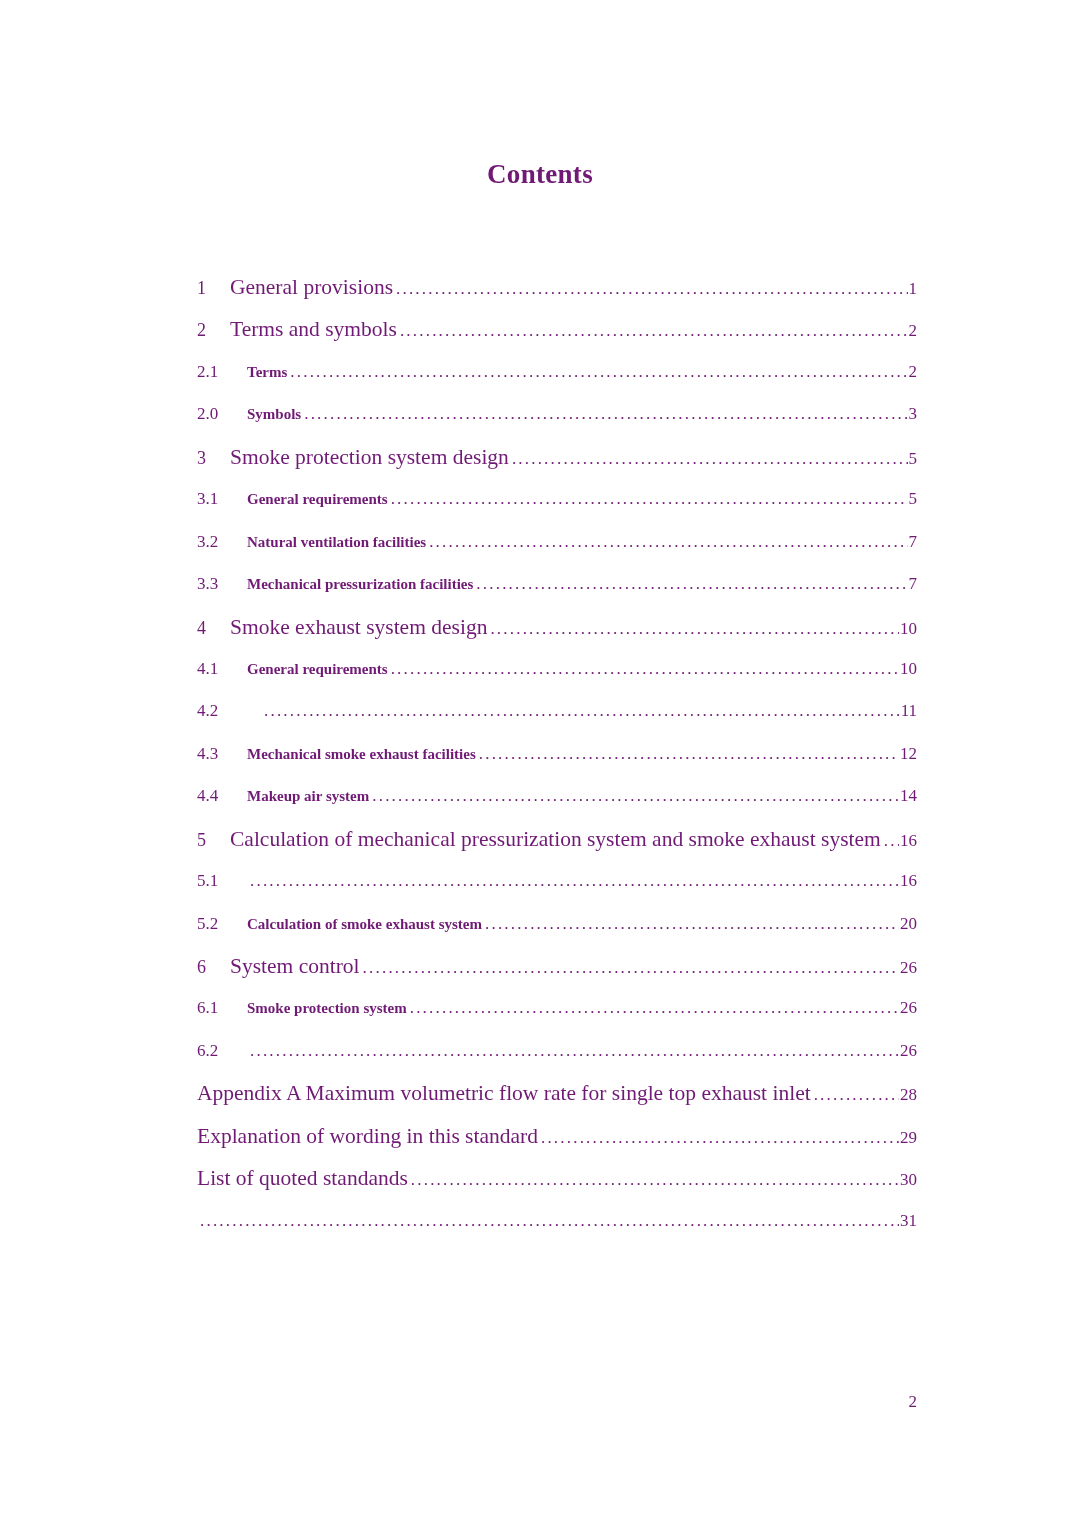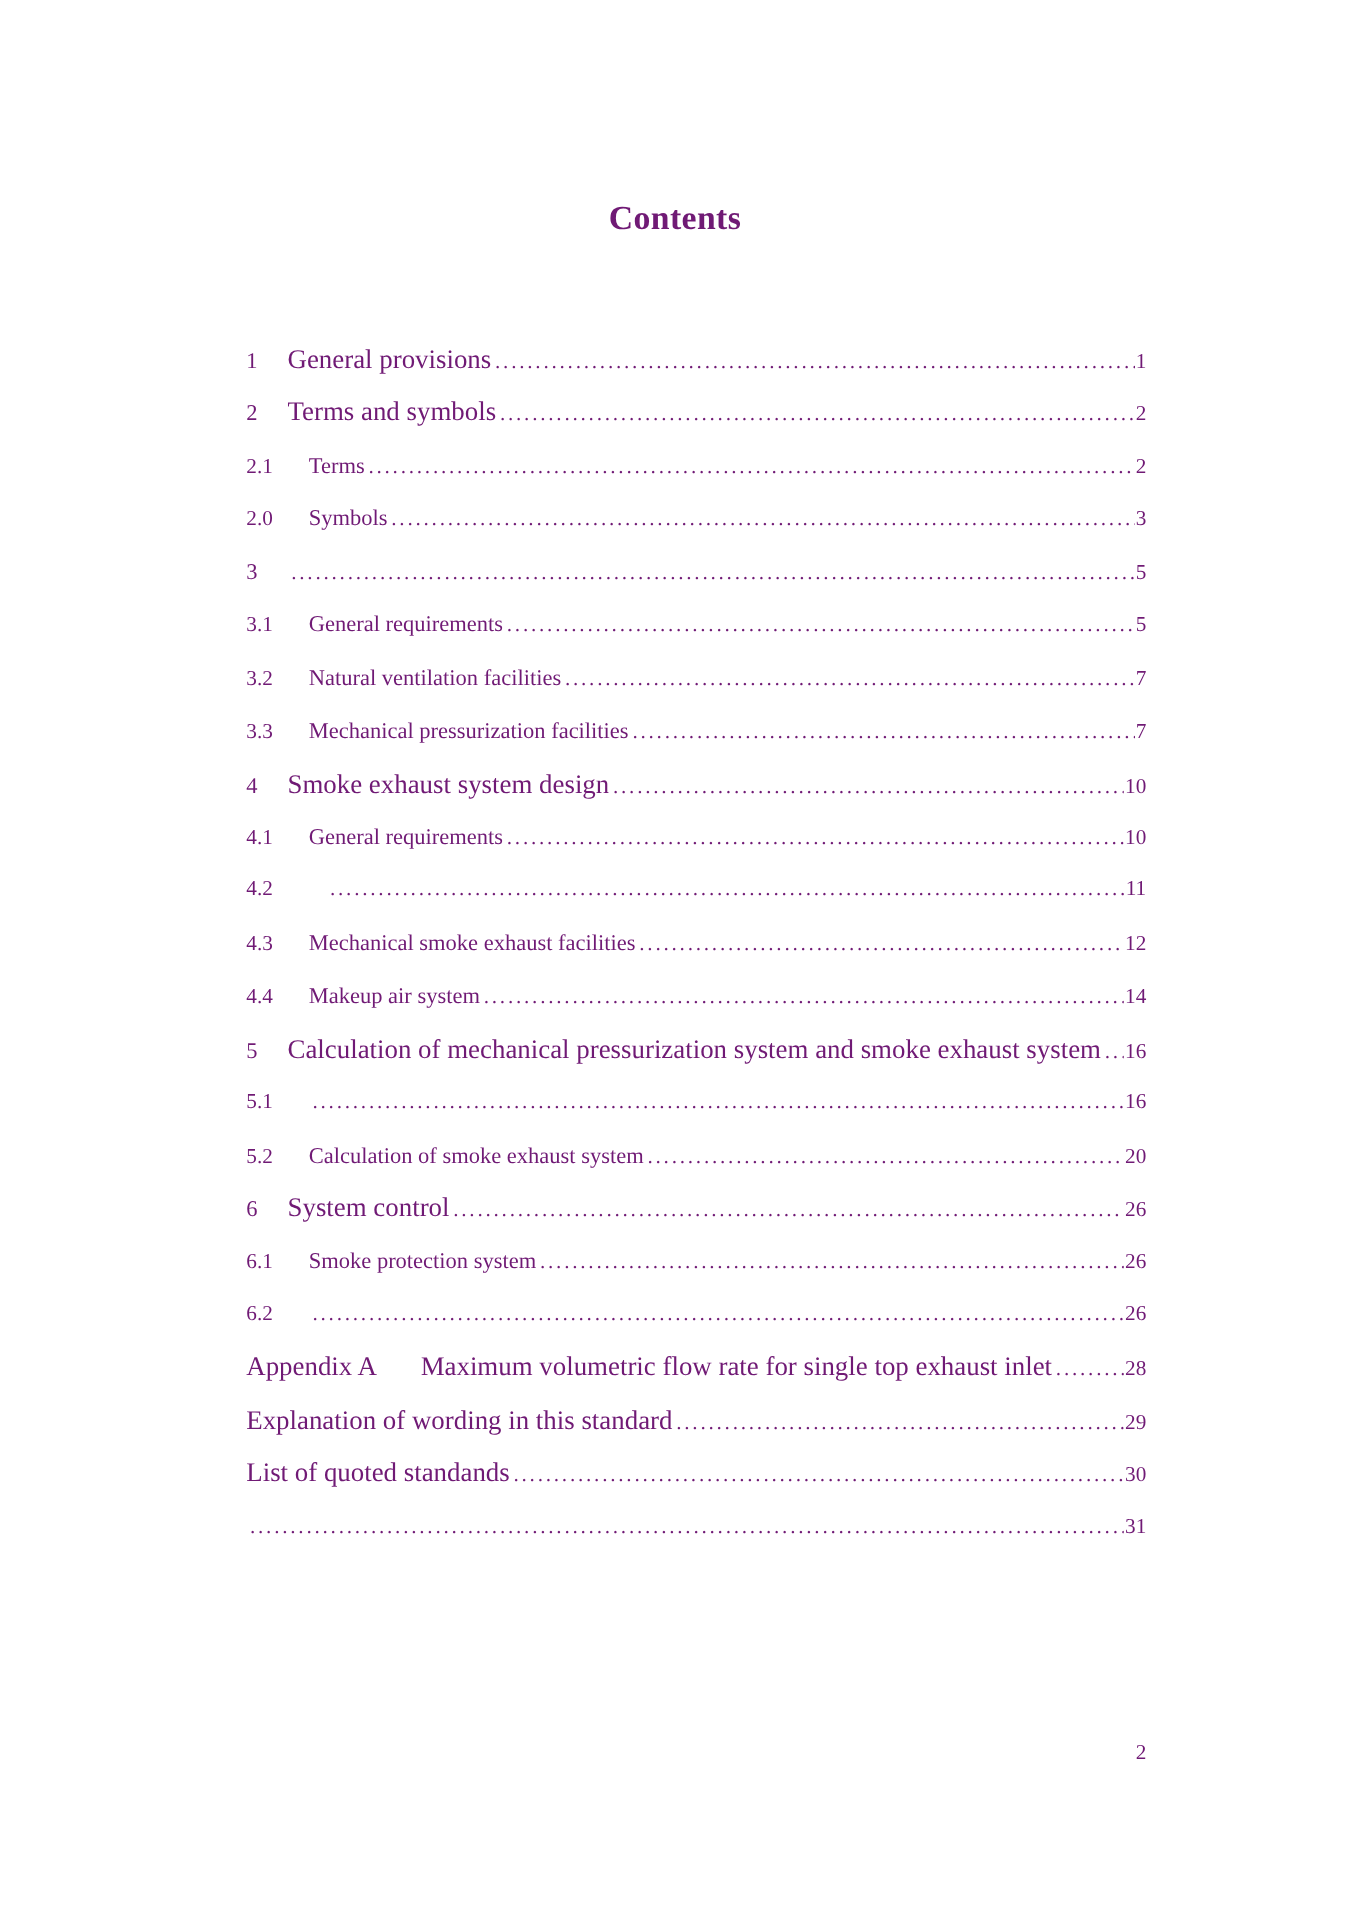--- a/index.html
+++ b/index.html
@@ -36,22 +36,22 @@
     display: flex;
     align-items: baseline;
     height: 42.45px;
     line-height: 42.45px;
     white-space: nowrap;
   }
   .toc-number { flex: 0 0 auto; }
   .lvl1 .toc-number { width: 33px; font-size: 18px; }
   .lvl1 .toc-label  { font-size: 21.5px; }
   .lvl2 .toc-number { width: 50px; font-size: 17px; }
-  .lvl2 .toc-label  { font-size: 18px; }
-  .lvl0 .toc-number { font-size: 21.5px; margin-right: 35px; }
+  .lvl2 .toc-label  { font-size: 15px; font-weight: bold; }
+  .lvl0 .toc-number { font-size: 21.5px; margin-right: 4px; }
   .lvl0 .toc-label  { font-size: 21.5px; }
   .toc-label {
     flex: 0 1 auto;
     overflow: hidden;
   }
   .dot-leader {
     flex: 1 1 0;
     min-width: 0;
     overflow: hidden;
     font-size: 17px;
@@ -98,20 +98,21 @@
       <span class="toc-page">2</span>
     </div>
       <div class="toc-row lvl2">
       <span class="toc-number">2.0</span>
       <span class="toc-label">Symbols</span>
       <span class="dot-leader">................................................................................................................................................................................................................................................</span>
       <span class="toc-page">3</span>
     </div>
       <div class="toc-row lvl1">
       <span class="toc-number">3</span>
+      <span class="toc-label">Smoke protection system design</span>
       <span class="dot-leader">................................................................................................................................................................................................................................................</span>
       <span class="toc-page">5</span>
     </div>
       <div class="toc-row lvl2">
       <span class="toc-number">3.1</span>
       <span class="toc-label">General requirements</span>
       <span class="dot-leader">................................................................................................................................................................................................................................................</span>
       <span class="toc-page">5</span>
     </div>
       <div class="toc-row lvl2">

